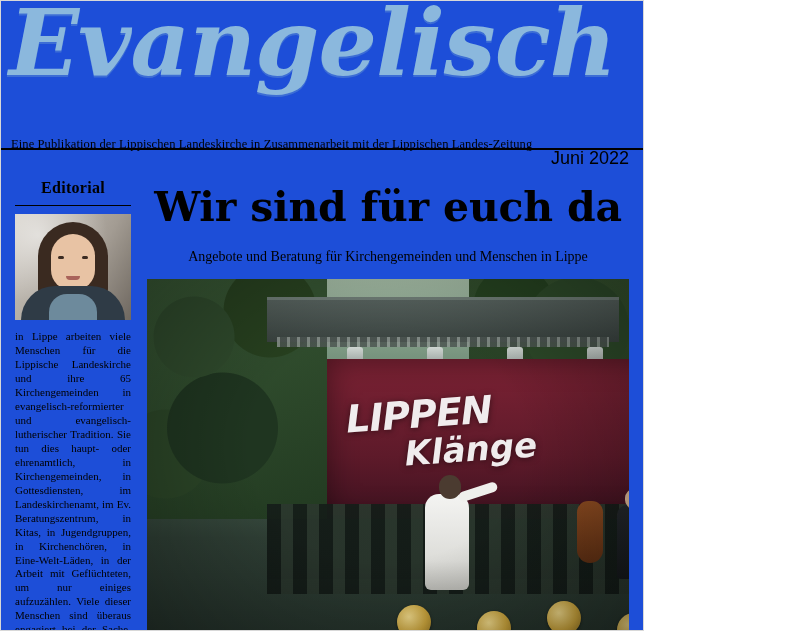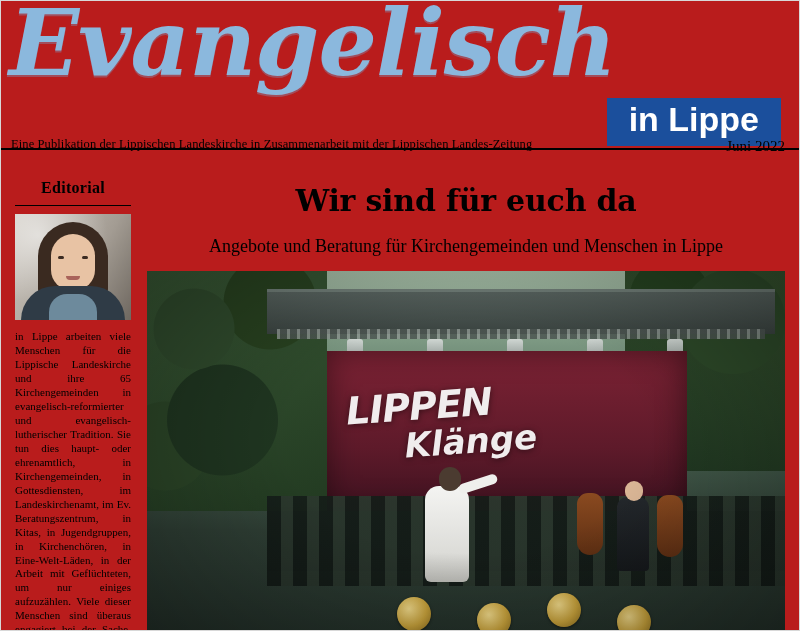--- a/index.html
+++ b/index.html
@@ -9,23 +9,23 @@
   }
   body {
     width: 800px;
     height: 631px;
     overflow: hidden;
     font-family: "Liberation Serif", serif;
     color: #000;
   }
   .page {
     position: relative;
-    width: 800px;
+    width: 644px;
     height: 631px;
-    background: #b91c1c;
+    background: #1d4ed8;
     box-sizing: border-box;
     border: 1px solid #d8d8d8;
     overflow: hidden;
   }
 
   
   .masthead {
     position: relative;
     height: 160px;
   }
@@ -69,23 +69,23 @@
     left: 10px;
     top: 136px;
     font-family: Liberation Serif, serif;
     font-size: 12.5px;
     color: #000;
     letter-spacing: 0.1px;
   }
   .masthead-date {
     position: absolute;
     right: 14px;
-    top: 137px;
-    font-family: Liberation Serif, serif;
-    font-size: 15px;
+    top: 147px;
+    font-family: Liberation Sans, sans-serif;
+    font-size: 18px;
     color: #000;
   }
 
   
   .content {
     position: relative;
     display: flex;
     padding: 0;
   }
   .col-left {
@@ -197,28 +197,28 @@
   }
 
   .col-right {
     flex: 1;
     padding: 18px 14px 0 6px;
     box-sizing: border-box;
   }
   .headline {
     font-family: "DejaVu Serif", serif;
     font-weight: bold;
-    font-size: 30px;
+    font-size: 41px;
     text-align: center;
     margin: 4px 0 0 0;
     letter-spacing: -0.2px;
   }
   .subhead {
     font-family: "Liberation Serif", serif;
-    font-size: 18px;
+    font-size: 14px;
     text-align: center;
     margin: 18px 0 14px 0;
   }
 
   
   .photo {
     position: relative;
     width: 100%;
     height: 370px;
     overflow: hidden;
@@ -413,21 +413,20 @@
     pointer-events: none;
   }
 </style>
 </head>
 <body>
 
 <div class="page">
 
   <div class="masthead">
     <div class="masthead-title">Evangelisch</div>
-    <div class="masthead-sub-box">in Lippe</div>
     <div class="masthead-strapline">Eine Publikation der Lippischen Landeskirche in Zusammenarbeit mit der Lippischen Landes-Zeitung</div>
     <div class="masthead-date">Juni 2022</div>
     <div class="masthead-rule"></div>
   </div>
 
   <div class="content">
 
     <div class="col-left">
       <div class="editorial-head">Editorial</div>
       <hr class="editorial-rule">

